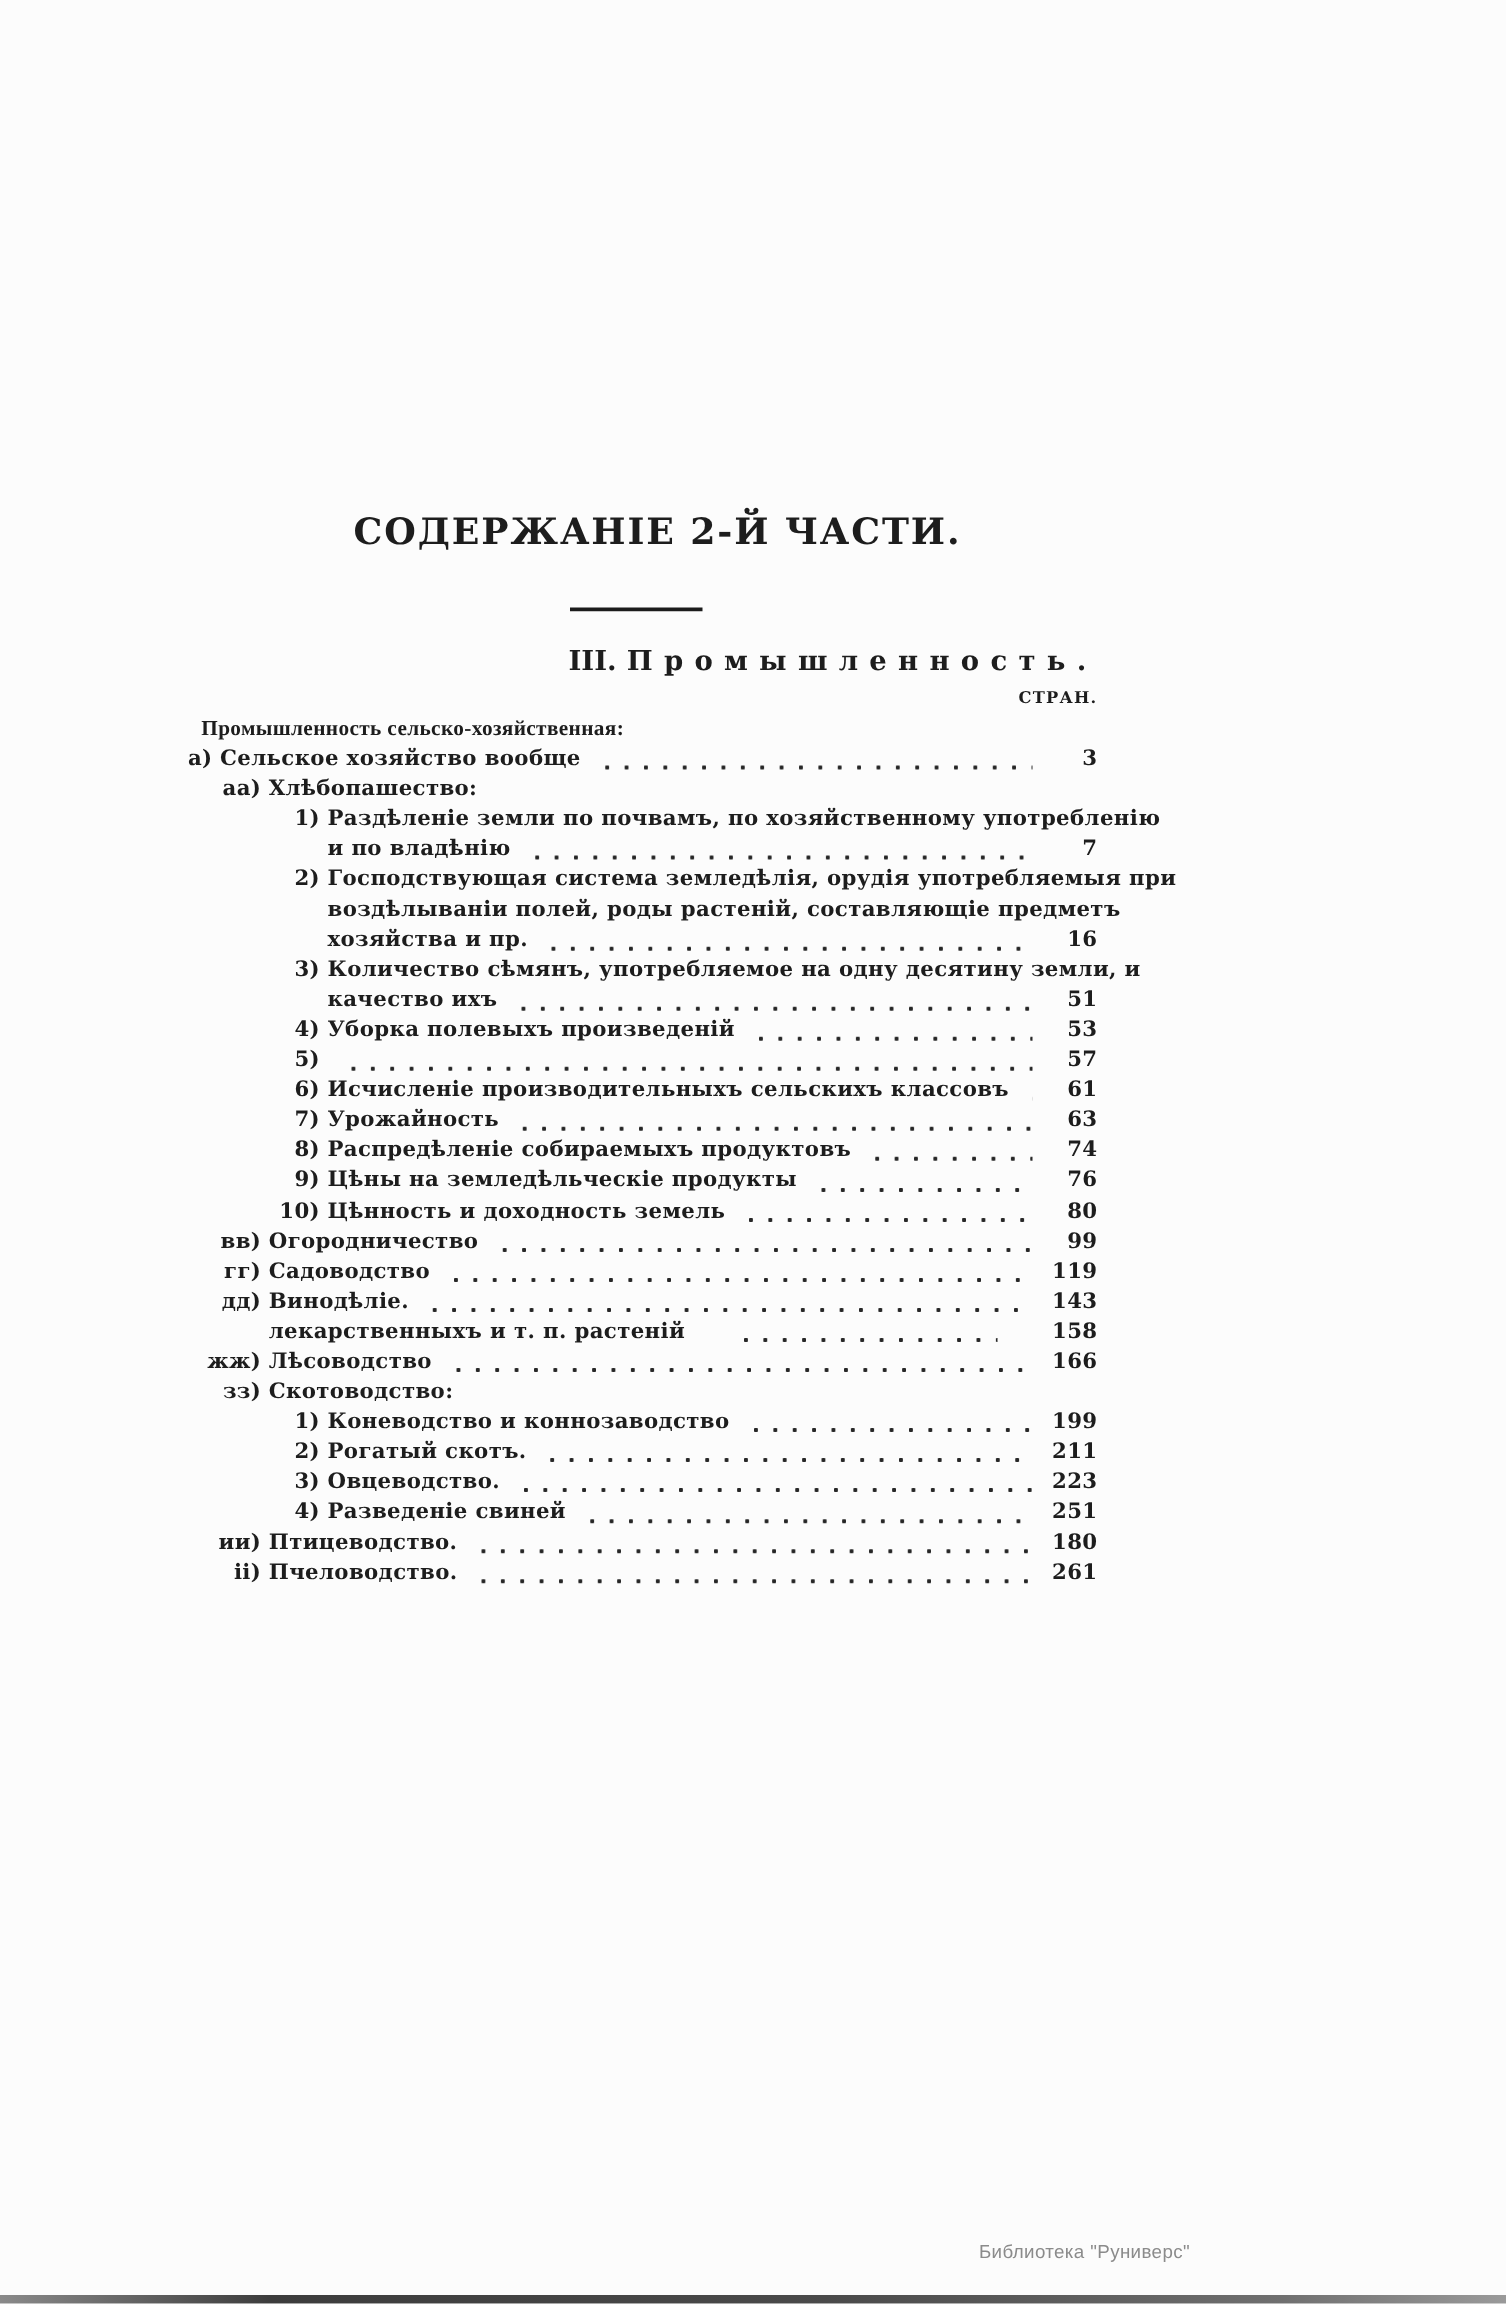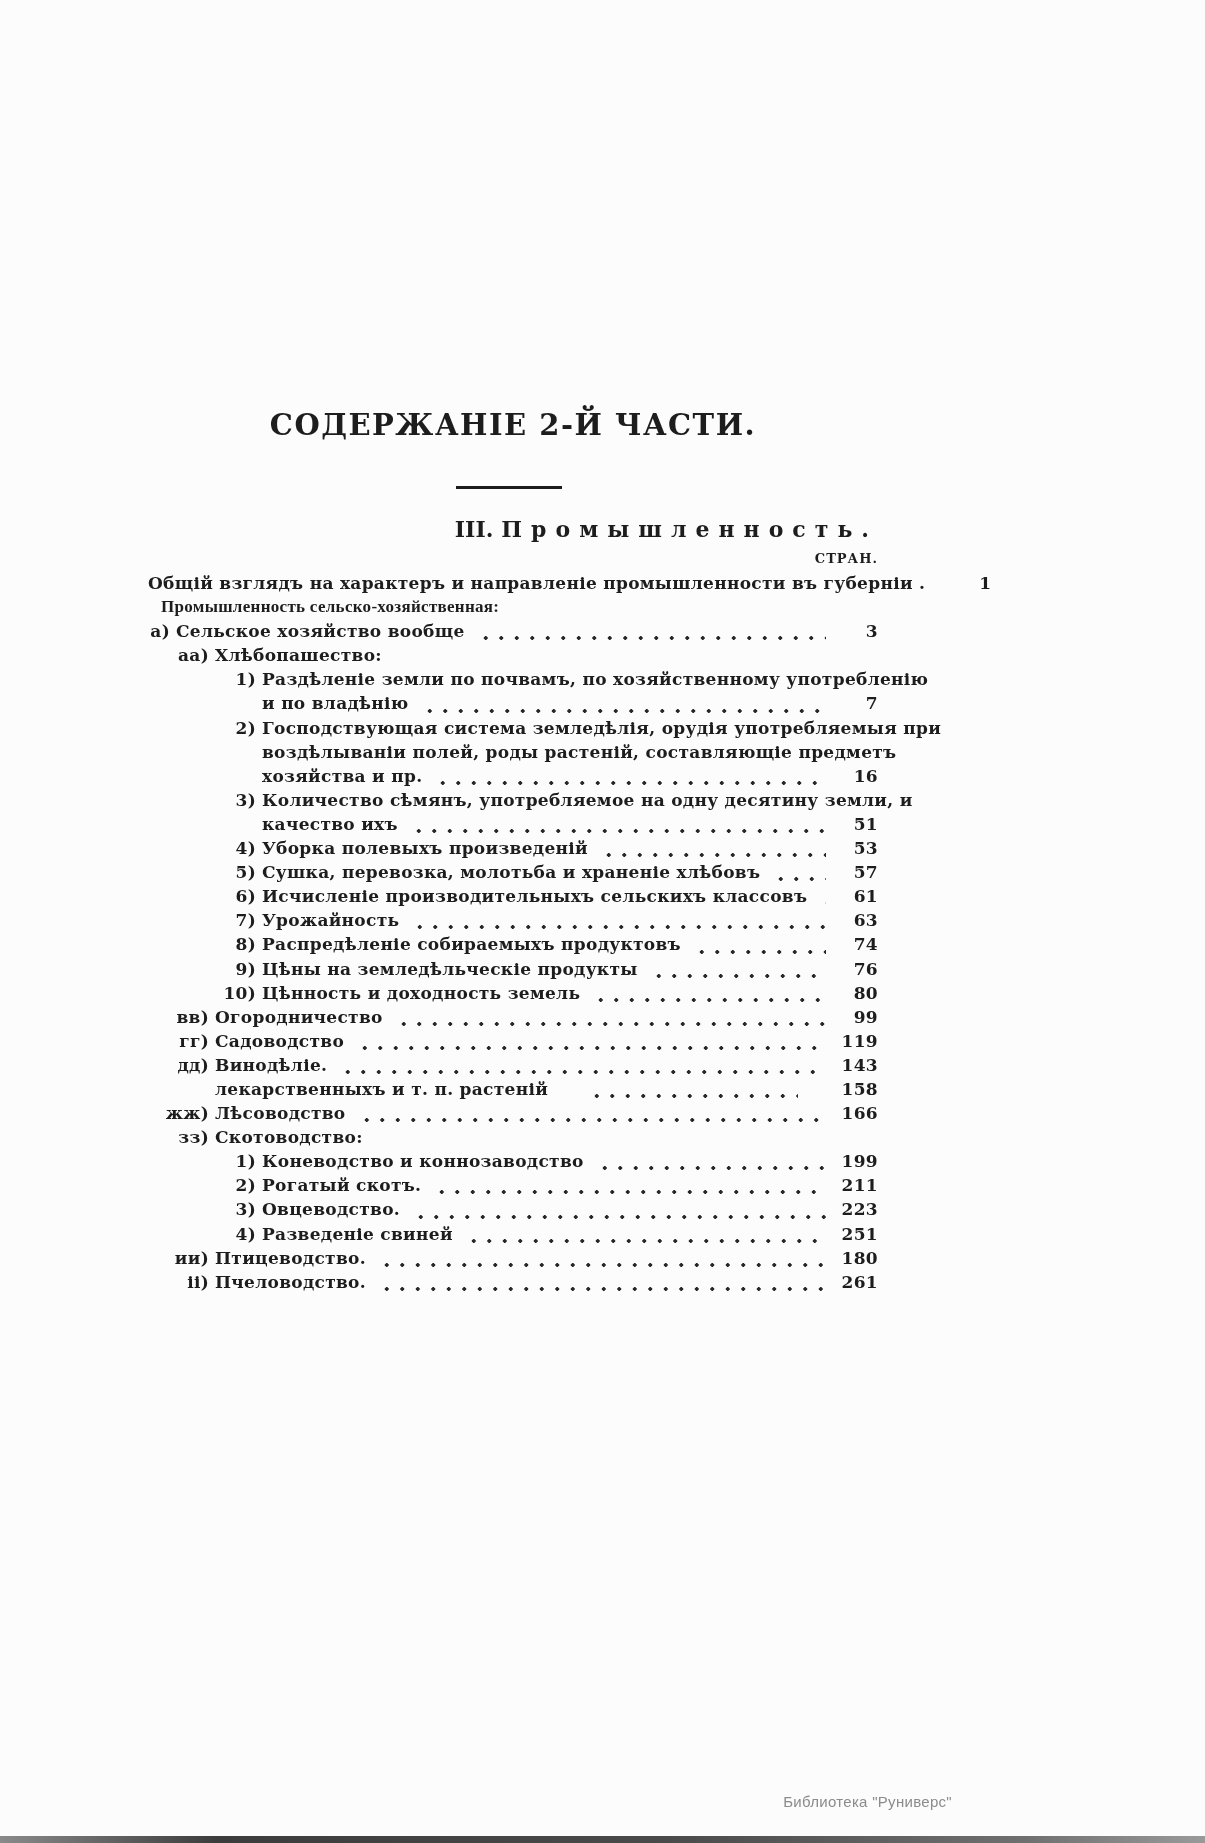--- a/index.html
+++ b/index.html
@@ -19,21 +19,21 @@
   }
   .content {
     position: absolute;
     left: 148px;
     top: 0;
     width: 730px;
   }
   .toc-title {
     position: absolute;
     top: 408px;
-    left: 0;
+    left: 13px;
     width: 100%;
     text-align: center;
     font-size: 29px;
     font-weight: bold;
     letter-spacing: 1.5px;
     white-space: nowrap;
   }
   .title-divider {
     position: absolute;
     top: 486px;
@@ -139,25 +139,20 @@
 
     <div class="title-divider"></div>
 
     <div class="section-heading">
       <span>III.</span><span class="spread">Промышленность.</span>
     </div>
 
     <div class="col-header">СТРАН.</div>
 
     <div class="toc-list">
-        <div class="row lvl-main">
-          <span class="txt">Общій взглядъ на характеръ и направленіе промышленности въ губерніи .</span>
-          <span class="leader"></span>
-          <span class="pg">1</span>
-        </div>
         <div class="row lvl-main2">
           <span class="txt">Промышленность сельско-хозяйственная:</span>
           <span class="leader"></span>
           <span class="pg"></span>
         </div>
         <div class="row lvl-a">
           <span class="lbl">а)</span>
           <span class="txt">Сельское хозяйство вообще</span>
           <span class="leader dots"></span>
           <span class="pg">3</span>
@@ -207,21 +202,20 @@
           <span class="pg">51</span>
         </div>
         <div class="row lvl-num">
           <span class="lbl">4)</span>
           <span class="txt">Уборка полевыхъ произведеній</span>
           <span class="leader dots"></span>
           <span class="pg">53</span>
         </div>
         <div class="row lvl-num">
           <span class="lbl">5)</span>
-          <span class="txt">Сушка, перевозка, молотьба и храненіе хлѣбовъ</span>
           <span class="leader dots"></span>
           <span class="pg">57</span>
         </div>
         <div class="row lvl-num">
           <span class="lbl">6)</span>
           <span class="txt">Исчисленіе производительныхъ сельскихъ классовъ</span>
           <span class="leader dots"></span>
           <span class="pg">61</span>
         </div>
         <div class="row lvl-num">

